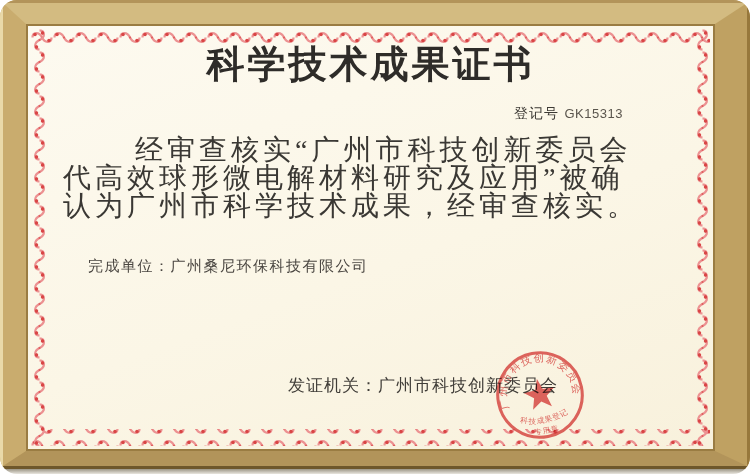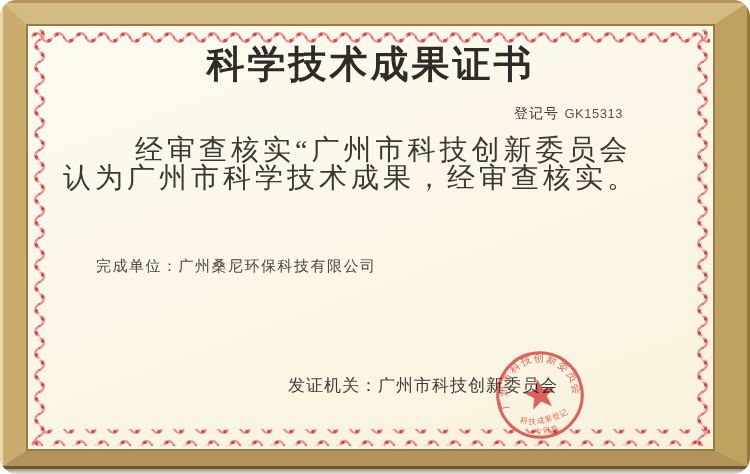--- a/index.html
+++ b/index.html
@@ -50,21 +50,21 @@
   .reg-label{font-weight:normal;font-size:14px;color:#3d3a35;letter-spacing:1px;}
   .reg-value{font-size:13px;color:#5a554d;margin-left:1px;letter-spacing:0.5px;}
   .body-text{
     position:absolute;top:110px;left:35px;
     font-family:"Liberation Serif","DejaVu Serif",serif;
     font-size:28px;line-height:28px;letter-spacing:4px;color:#3a3834;
   }
   .body-line{white-space:nowrap;}
   .body-line.indent{padding-left:72px;}
   .completed{
-    position:absolute;top:231px;left:68px;white-space:nowrap;
+    position:absolute;top:231px;left:60px;white-space:nowrap;
     font-family:Liberation Serif, serif;
     font-size:15px;letter-spacing:1.5px;color:#4a4641;
   }
   .issuer-block{
     position:absolute;top:346px;left:260px;white-space:nowrap;
     font-family:Liberation Sans, sans-serif;
     font-size:17px;line-height:28px;letter-spacing:1px;color:#403d38;
   }
   
   .seal{
@@ -104,20 +104,21 @@
 
           <div class="title">科学技术成果证书</div>
 
           <div class="reg">
             <span class="reg-label">登记号</span>
             <span class="reg-value">GK15313</span>
           </div>
 
           <div class="body-text">
             <div class="body-line indent">经审查核实“广州市科技创新委员会</div>
+            <div class="body-line">代高效球形微电解材料研究及应用”被确</div>
             <div class="body-line">认为广州市科学技术成果，经审查核实。</div>
           </div>
 
           <div class="completed">完成单位：广州桑尼环保科技有限公司</div>
 
           <div class="issuer-block">
             <div>发证机关：广州市科技创新委员会</div>
           </div>
 
           <svg class="seal" viewBox="0 0 100 100">

